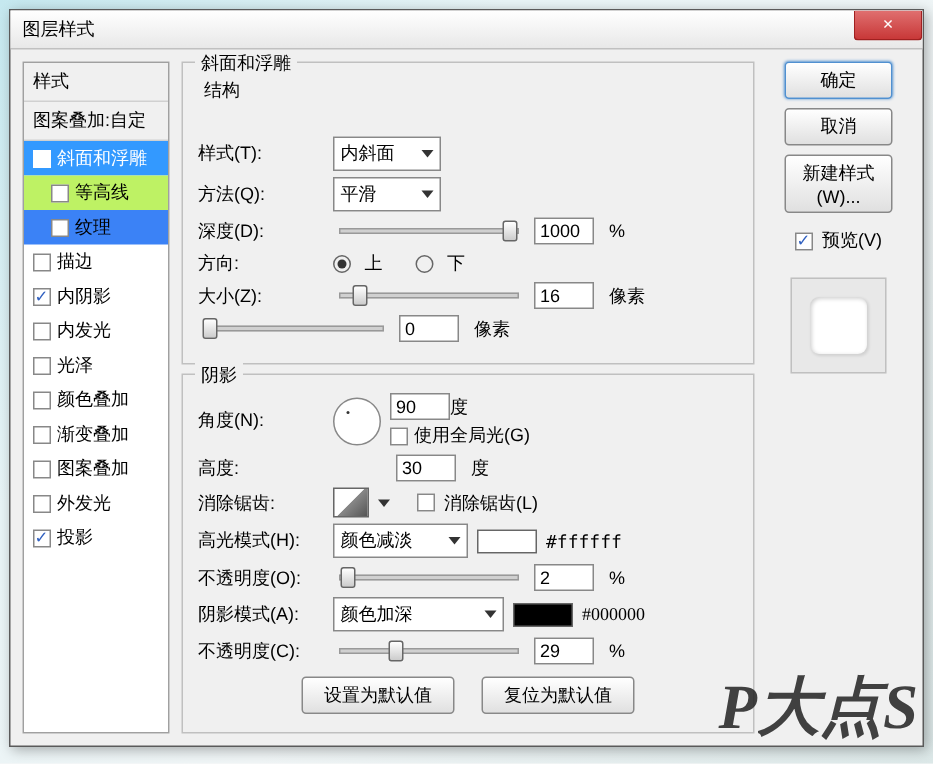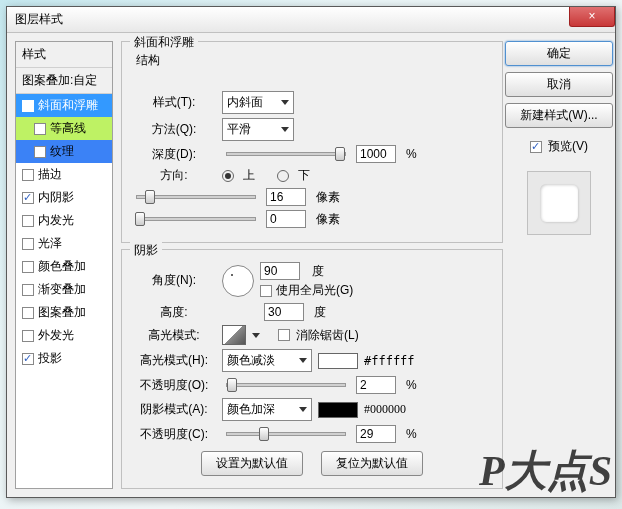--- a/index.html
+++ b/index.html
@@ -16,33 +16,33 @@
 .side-item.sub.hl{background:#3b82f6}
 .chk{width:12px;height:12px;border:1px solid #888;background:#fff;display:inline-block;position:relative}
 .chk.on::after{content:"✓";position:absolute;left:0;top:-2px;color:#3060c0;font-size:11px}
 .side-item.sel .chk{border-color:#fff}
 .side-item.sel .chk.on::after{color:#fff}
 .main{flex:1;display:flex;flex-direction:column;gap:6px}
 .group{border:1px solid #c0c0c0;padding:8px 10px 10px;position:relative}
 .group-title{position:absolute;top:-8px;left:8px;background:#f0f0f0;padding:0 4px}
 .sub-title{margin:2px 0 22px 4px}
 .row{display:flex;align-items:center;margin:4px 0;gap:6px}
-.lbl{width:84px;text-align:center}
+.lbl{width:84px;text-align:left}
 .sel-box{border:1px solid #888;background:#fff;padding:2px 4px;width:72px;display:flex;justify-content:space-between;align-items:center;cursor:pointer}
 .arrow{width:0;height:0;border-left:4px solid transparent;border-right:4px solid transparent;border-top:5px solid #333}
 .slider{width:120px;height:4px;background:#d0d0d0;border:1px solid #999;position:relative;margin:0 4px}
 .slider-thumb{position:absolute;width:10px;height:14px;background:linear-gradient(#fff,#ccc);border:1px solid #666;top:-6px;border-radius:2px}
 .num-input{width:40px;border:1px solid #888;background:#fff;padding:1px 3px;text-align:left}
 .unit{margin-left:4px}
 .radio{width:12px;height:12px;border:1px solid #666;border-radius:50%;display:inline-block;position:relative;margin-right:3px}
 .radio.on::after{content:"";position:absolute;width:6px;height:6px;background:#333;border-radius:50%;left:2px;top:2px}
 .color-swatch{width:40px;height:16px;border:1px solid #666;cursor:pointer}
 .btn{border:1px solid #888;background:linear-gradient(#fff,#e0e0e0);padding:3px 14px;border-radius:3px;cursor:pointer}
 .right-panel{width:96px;display:flex;flex-direction:column;gap:6px;align-items:center}
-.rbtn{width:108px;padding:3px 0;border:1px solid #888;background:linear-gradient(#fff,#e0e0e0);border-radius:3px;text-align:center;cursor:pointer}
+.rbtn{width:72px;padding:3px 0;border:1px solid #888;background:linear-gradient(#fff,#e0e0e0);border-radius:3px;text-align:center;cursor:pointer}
 .rbtn.primary{border:1px solid #5090d0;box-shadow:0 0 2px #5090d0}
 .preview{width:64px;height:64px;background:#e8e8e8;border:1px solid #c0c0c0;display:flex;align-items:center;justify-content:center;margin-top:6px}
 .preview-inner{width:38px;height:38px;background:#fff;border-radius:6px;box-shadow:inset 1px 1px 3px rgba(0,0,0,0.2),1px 1px 2px rgba(0,0,0,0.1)}
 .gloss-swatch{width:24px;height:20px;border:1px solid #666;background:linear-gradient(135deg,#fff 0%,#fff 49%,#888 50%,#555 100%);cursor:pointer}
 .angle-dial{width:32px;height:32px;border:1px solid #888;border-radius:50%;background:#fff;position:relative;cursor:pointer}
 .angle-dial::after{content:"";position:absolute;width:2px;height:2px;background:#333;border-radius:50%;left:8px;top:8px}
 .watermark{position:absolute;right:10px;bottom:10px;font-size:42px;font-family:cursive;color:#222;font-weight:bold;font-style:italic;pointer-events:none;opacity:0.85}
 .btm-btns{display:flex;gap:18px;justify-content:center;margin-top:8px}
 </style>
 </head>
@@ -137,20 +137,21 @@
           </div>
         <div class="row">
             <span class="lbl">方向:</span>
             <span class="radio on"></span>
             <span>上</span>
             <span style="width:10px"></span>
             <span class="radio"></span>
             <span>下</span>
           </div>
         <div class="row">
+            <span class="lbl">大小(Z):</span>
             <div class="slider">
               <div class="slider-thumb" style="left:8px"></div>
             </div>
             <input class="num-input" value="16" style="">
             <span class="unit">像素</span>
           </div>
         <div class="row">
             <div class="slider">
               <div class="slider-thumb" style="left:-2px"></div>
             </div>
@@ -158,38 +159,38 @@
             <span class="unit">像素</span>
           </div>
       </div>
 
       <div class="group" style="flex:1">
         <div class="group-title">阴影</div>
         <div class="row">
           <span class="lbl">角度(N):</span>
           <div class="angle-dial"></div>
           <div style="display:flex;flex-direction:column;gap:2px">
-            <div style="display:flex;align-items:center;gap:12px">
+            <div style="display:flex;align-items:center;gap:0">
                 <input class="num-input" value="90" style="">
                 <span>度</span>
               </div>
             <div style="display:flex;align-items:center;gap:4px">
                 <span class="chk"></span>
                 <span>使用全局光(G)</span>
               </div>
           </div>
         </div>
         <div class="row">
             <span class="lbl">高度:</span>
             <span style="width:36px"></span>
             <input class="num-input" value="30" style="">
             <span class="unit">度</span>
           </div>
         <div class="row">
-            <span class="lbl">高光模式:</span>
+            <span class="lbl">消除锯齿:</span>
             <div class="gloss-swatch"></div>
             <span class="arrow"></span>
             <span style="width:6px"></span>
             <span class="chk"></span>
             <span>消除锯齿(L)</span>
           </div>
         <div class="row">
             <span class="lbl">高光模式(H):</span>
             <div class="sel-box" style="width:90px">
               <span>颜色减淡</span>
@@ -201,21 +202,21 @@
         <div class="row">
             <span class="lbl">不透明度(O):</span>
             <div class="slider">
               <div class="slider-thumb" style="left:0px"></div>
             </div>
             <input class="num-input" value="2" style="">
             <span class="unit">%</span>
           </div>
         <div class="row">
             <span class="lbl">阴影模式(A):</span>
-            <div class="sel-box" style="width:90px">
+            <div class="sel-box" style="width:114px">
               <span>颜色加深</span>
               <span class="arrow"></span>
             </div>
             <div class="color-swatch" style="background:#000000"></div>
             <span style="font-family:Liberation Serif, serif">#000000</span>
           </div>
         <div class="row">
             <span class="lbl">不透明度(C):</span>
             <div class="slider">
               <div class="slider-thumb" style="left:32px"></div>

